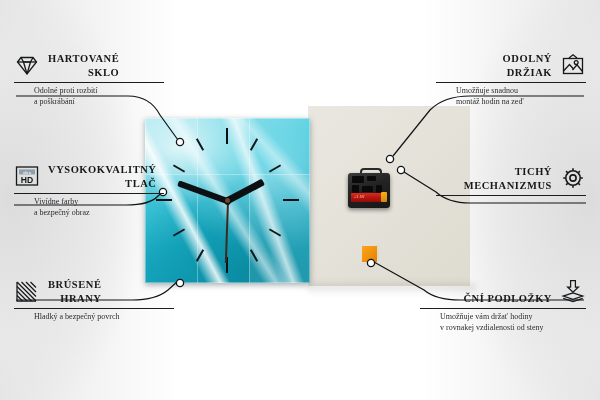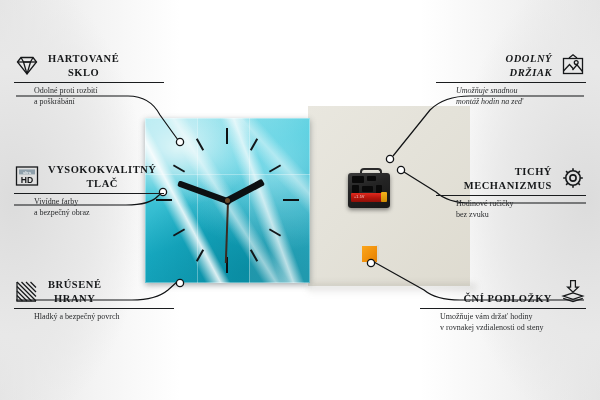--- a/index.html
+++ b/index.html
@@ -179,21 +179,21 @@
     margin: 3px 0 3px 0;
   }
   .feature .sub {
     font-family: "Liberation Serif", serif;
     font-size: 8px;
     color: #2a2c2e;
     line-height: 10.5px;
     margin-left: 20px;
   }
   .feature.left .head { display: flex; align-items: flex-start; gap: 8px; }
-  .feature.left .ttl { text-align: center; }
+  .feature.left .ttl { text-align: right; }
   .feature.left .sub { text-align: left; }
   .feature.right .head { display: flex; align-items: flex-start; gap: 8px; justify-content: flex-end; }
   .feature.right .ttl { text-align: right; }
   .feature.right .sub { text-align: left; }
   .ico { width: 26px; height: 26px; flex: 0 0 26px; }
   .ico svg { display: block; width: 26px; height: 26px; }
 
   
   #wires { position:absolute; left:0; top:0; width:600px; height:400px; pointer-events:none; }
 </style>
@@ -333,21 +333,21 @@
           </svg>
       </span>
       <div>
         <div class="ttl"><span>BRÚSENÉ</span><br><span>HRANY</span></div>
       </div>
     </div>
     <div class="rule"></div>
     <div class="sub"><span>Hladký a bezpečný povrch</span></div>
   </div>
 
-  <div class="feature right" style="left:436px; top:52px; width:150px;font-style:italic;">
+  <div class="feature right" style="left:436px; top:52px; width:150px;">
     <div class="head">
       <div>
         <div class="ttl"><span>ODOLNÝ</span><br><span>DRŽIAK</span></div>
       </div>
       <span class="ico">
         <svg viewBox="0 0 26 26">
             <g fill="none" stroke="#16181a" stroke-width="1.3">
           <path d="M9 6 L13 2.8 L17 6"></path>
           <rect x="3.5" y="6.5" width="19" height="15"></rect>
           <path d="M3.5 19 L9.5 12.5 L13.5 17"></path>
@@ -371,21 +371,20 @@
             <g fill="none" stroke="#16181a" stroke-width="1.6">
           <path d="M13 3.2 L13 5.4 M13 20.6 L13 22.8 M3.2 13 L5.4 13 M20.6 13 L22.8 13
                    M6.1 6.1 L7.7 7.7 M18.3 18.3 L19.9 19.9 M6.1 19.9 L7.7 18.3 M18.3 7.7 L19.9 6.1"></path>
           <circle cx="13" cy="13" r="7.2"></circle>
           <circle cx="13" cy="13" r="3.1"></circle>
         </g>
           </svg>
       </span>
     </div>
     <div class="rule"></div>
-    <div class="sub"><span>Hodinové ručičky</span><br><span>bez zvuku</span></div>
   </div>
 
   <div class="feature right" style="left:420px; top:278px; width:166px;">
     <div class="head">
       <div>
         <div class="ttl"><br><span>ČNÍ PODLOŽKY</span></div>
       </div>
       <span class="ico">
         <svg viewBox="0 0 26 26">
             <g fill="none" stroke="#16181a" stroke-width="1.25">

